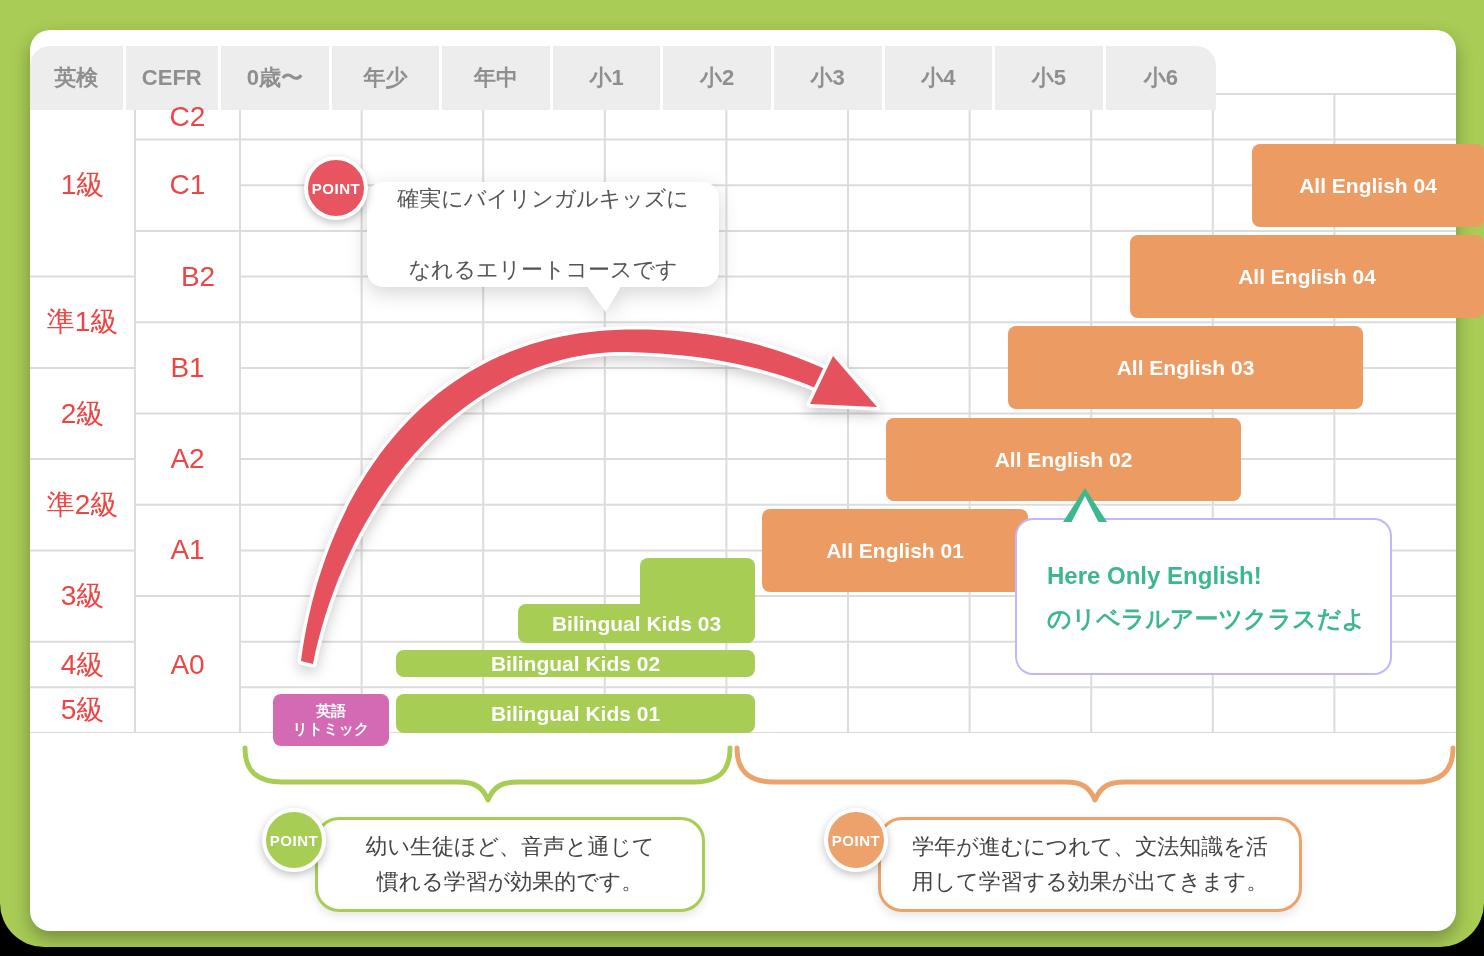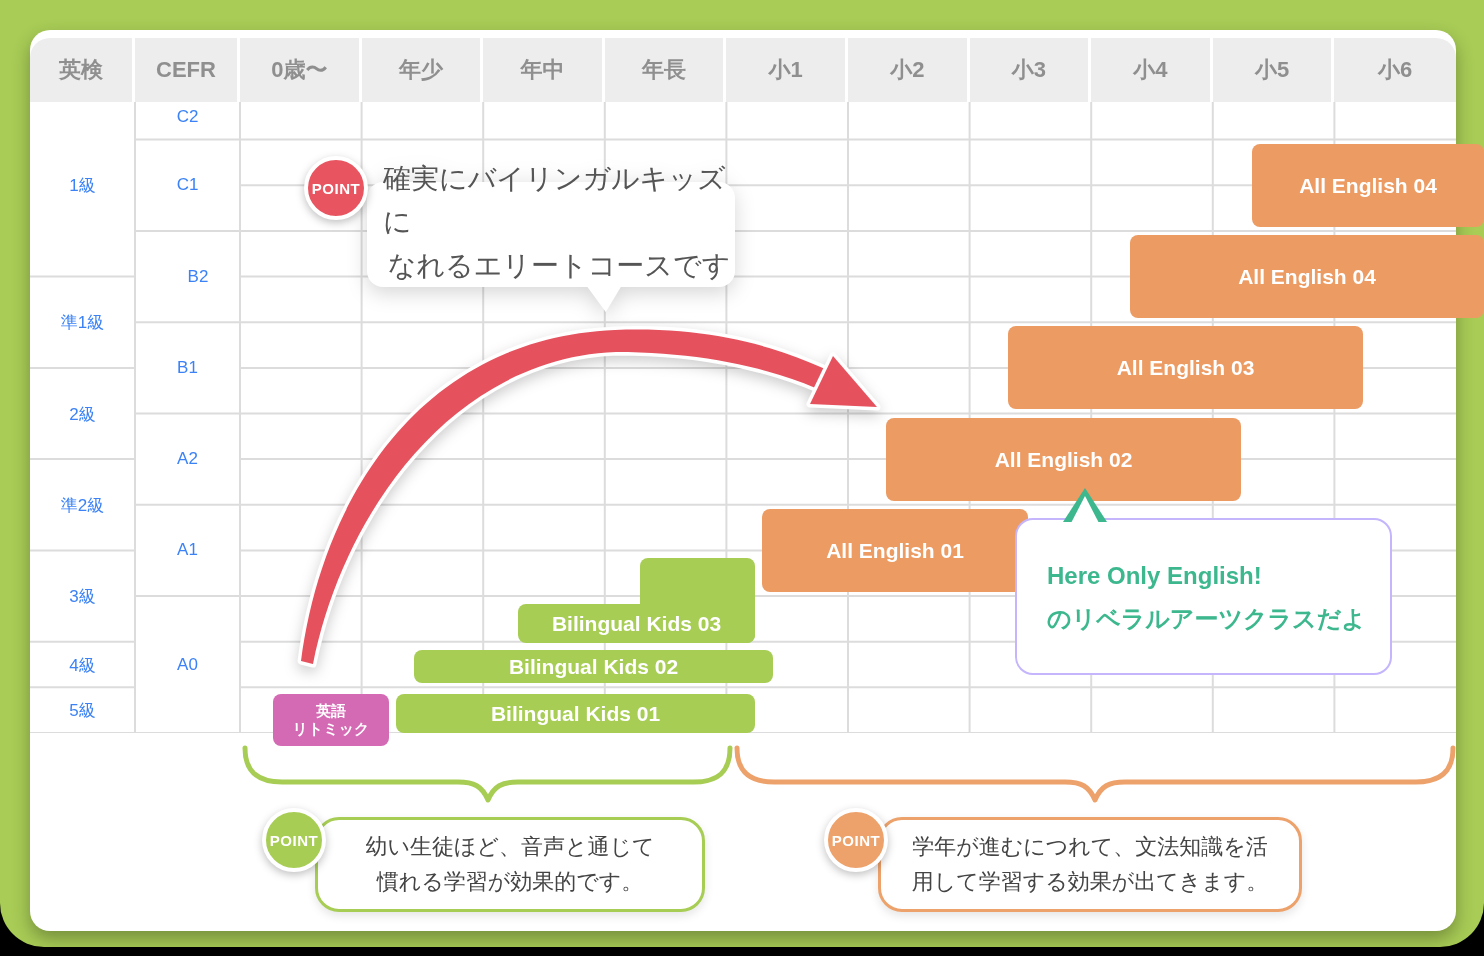--- a/index.html
+++ b/index.html
@@ -3,51 +3,51 @@
 <meta charset="utf-8">
 <style>
   html,body{margin:0;padding:0;background:#000;}
   .page{position:relative;width:1484px;height:956px;background:#000;overflow:hidden;
         font-family:"Liberation Sans","DejaVu Sans",sans-serif;}
   .panel{position:absolute;left:0;top:0;width:1484px;height:947px;background:#a8cc56;
          border-radius:0 0 44px 44px;}
   .content{position:absolute;left:30px;top:30px;width:1426px;height:901px;background:#fff;
            border-radius:20px;box-shadow:0 8px 18px rgba(0,0,0,.30);}
   
-  .hdr{position:absolute;left:0;top:8px;width:1426px;height:64px;display:flex;z-index:2;}
+  .hdr{position:absolute;left:0;top:16px;width:1186px;height:64px;display:flex;z-index:2;}
   .hcell{background:#ededed;border-right:3px solid #fff;box-sizing:border-box;display:flex;
          align-items:center;justify-content:center;font-size:22px;font-weight:bold;color:#8f8f8f;}
   .hcell:last-child{border-right:none;border-top-right-radius:20px;}
   .hcell:first-child{border-top-left-radius:20px;}
   .w-label{width:105px;} .w-age{width:121.6px;}
   
   .gridsvg,.oversvg{position:absolute;left:0;top:0;z-index:1;}
   .oversvg{z-index:3;}
   
-  .rowlabel{position:absolute;transform:translate(-50%,-50%);font-size:17px;color:#3b82f6;
+  .rowlabel{position:absolute;transform:translate(-50%,-50%);font-size:28px;color:#ef4444;
             z-index:2;white-space:nowrap;}
   
   .bar{position:absolute;border-radius:8px;display:flex;align-items:center;justify-content:center;
        color:#fff;font-size:21px;font-weight:bold;z-index:2;white-space:nowrap;margin-left:28px;}
   .bar.orange{background:#ec9b63;} .bar.green{background:#a7cd54;} .bar.pink{background:#d56ab4;}
   .bk03-low{border-radius:8px 0 8px 8px;}
   .bk03-top{border-radius:8px 8px 8px 0;}
   .pinktext{font-size:15px;line-height:18px;text-align:center;font-weight:bold;}
   
   .badge{position:absolute;width:64px;height:64px;border-radius:50%;border:4px solid #fff;
          box-sizing:border-box;display:flex;align-items:center;justify-content:center;color:#fff;
          font-weight:bold;font-size:15px;letter-spacing:.5px;z-index:8;
          box-shadow:0 3px 8px rgba(0,0,0,.25);}
   .badge.red{background:#e85560;} .badge.green{background:#a7cd54;} .badge.orange{background:#eda26b;}
   
   .bubble-elite{position:absolute;left:337px;top:152px;width:352px;height:105px;z-index:5;
                 filter:drop-shadow(0 6px 10px rgba(0,0,0,.16));}
   .bubble-elite .bb{width:100%;height:100%;background:#fff;border-radius:16px;display:flex;
-                    flex-direction:column;align-items:center;justify-content:flex-end;
-                    font-size:28px;color:#555;line-height:1.55;padding-left:16px;}
+                    flex-direction:column;align-items:center;justify-content:space-between;
+                    font-size:22px;color:#555;line-height:1.55;}
   .bubble-elite .tail{position:absolute;left:219px;top:103px;width:36px;height:27px;background:#fff;
                       clip-path:polygon(0 0,100% 0,55% 100%);}
   
   .bubble-teal{position:absolute;left:985px;top:488px;width:377px;height:157px;z-index:6;}
   .bubble-teal .bb{width:100%;height:100%;background:#fff;border:2px solid #c4b5fd;border-radius:18px;
                    box-sizing:border-box;display:flex;flex-direction:column;justify-content:center;
                    padding-left:30px;}
   .bubble-teal .ln{font-size:24px;font-weight:bold;color:#3cb78e;line-height:43px;white-space:nowrap;}
   .bubble-teal .tail-o{position:absolute;left:48px;top:-30px;width:44px;height:34px;background:#3cb78e;
                        clip-path:polygon(50% 0,0 100%,100% 100%);}
@@ -67,21 +67,20 @@
 <div class="page">
   <div class="panel"></div>
   <div class="content">
 
     <div class="hdr">
       <div class="hcell w-label">英検</div>
       <div class="hcell w-label">CEFR</div>
       <div class="hcell w-age">0歳〜</div>
       <div class="hcell w-age">年少</div>
       <div class="hcell w-age">年中</div>
-      <div class="hcell w-age">年長</div>
       <div class="hcell w-age">小1</div>
       <div class="hcell w-age">小2</div>
       <div class="hcell w-age">小3</div>
       <div class="hcell w-age">小4</div>
       <div class="hcell w-age">小5</div>
       <div class="hcell w-age">小6</div>
     </div>
 
     <svg class="gridsvg" width="1426" height="703">
       <g stroke="#dcdcdc" stroke-width="2">
@@ -145,21 +144,21 @@
     <div class="rowlabel" style="left:157.5px;top:520.4px;">A1</div>
     <div class="rowlabel" style="left:157.5px;top:634.5px;">A0</div>
 
     <div class="bar orange" style="left:1194px;top:114px;width:232px;height:83px;">All English 04</div>
     <div class="bar orange" style="left:1072px;top:205px;width:354px;height:83px;">All English 04</div>
     <div class="bar orange" style="left:950px;top:296px;width:355px;height:83px;">All English 03</div>
     <div class="bar orange" style="left:828px;top:388px;width:355px;height:83px;">All English 02</div>
     <div class="bar orange" style="left:704px;top:479px;width:266px;height:83px;">All English 01</div>
     <div class="bar green bk03-top" style="left:582px;top:528px;width:115px;height:85px;"></div>
     <div class="bar green bk03-low" style="left:460px;top:574px;width:237px;height:39px;">Bilingual Kids 03</div>
-    <div class="bar green" style="left:356px;top:620px;width:359px;height:33px;">Bilingual Kids 02</div>
+    <div class="bar green" style="left:338px;top:620px;width:359px;height:27px;">Bilingual Kids 02</div>
     <div class="bar green" style="left:338px;top:664px;width:359px;height:39px;">Bilingual Kids 01</div>
     <div class="bar pink" style="left:215px;top:664px;width:116px;height:52px;">
       <div class="pinktext">
         <div>英語</div>
         <div>リトミック</div>
       </div>
     </div>
 
     <svg class="oversvg" width="1426" height="901">
       <g style="filter:drop-shadow(0 5px 7px rgba(0,0,0,.20));">

